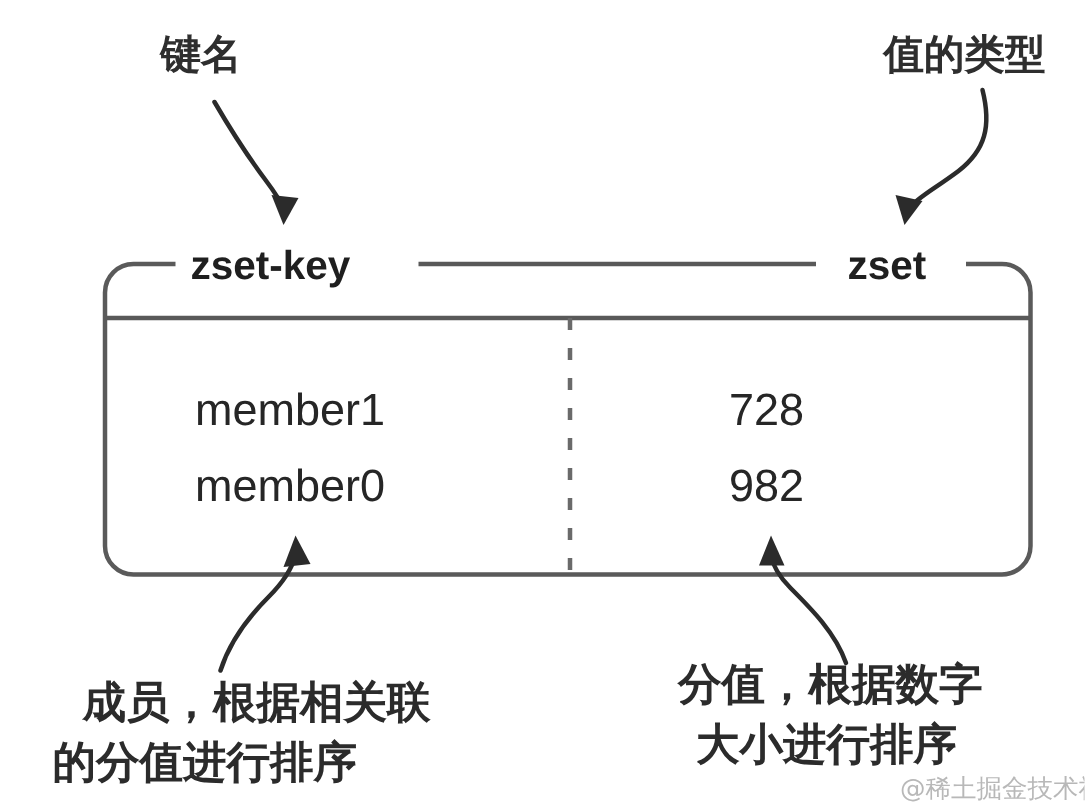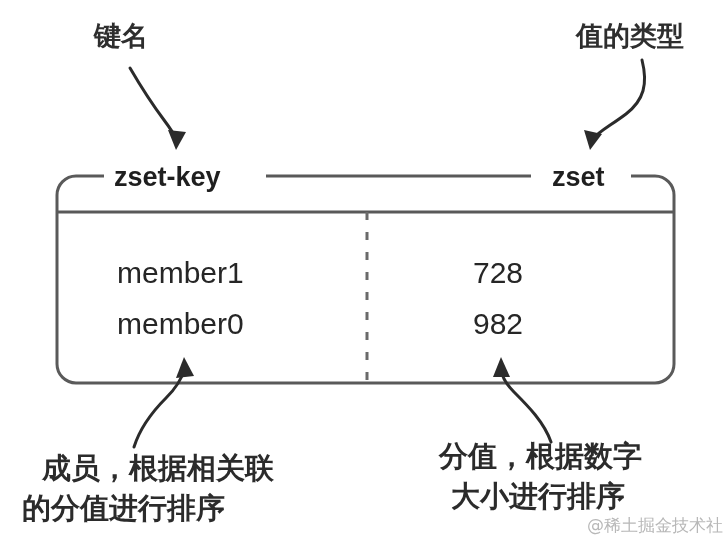--- a/index.html
+++ b/index.html
@@ -10,21 +10,21 @@
   body {
     width: 723px;
     height: 540px;
     position: relative;
     overflow: hidden;
     font-family: "Liberation Sans", "DejaVu Sans", sans-serif;
   }
   #diagram-root {
     position: absolute;
     top: 0;
-    left: 4px;
+    left: 17px;
     width: 601px;
     height: 540px;
   }
   svg#diagram-svg {
     display: block;
     width: 723px;
     height: 540px;
   }
   .stroke-line {
     fill: none;

